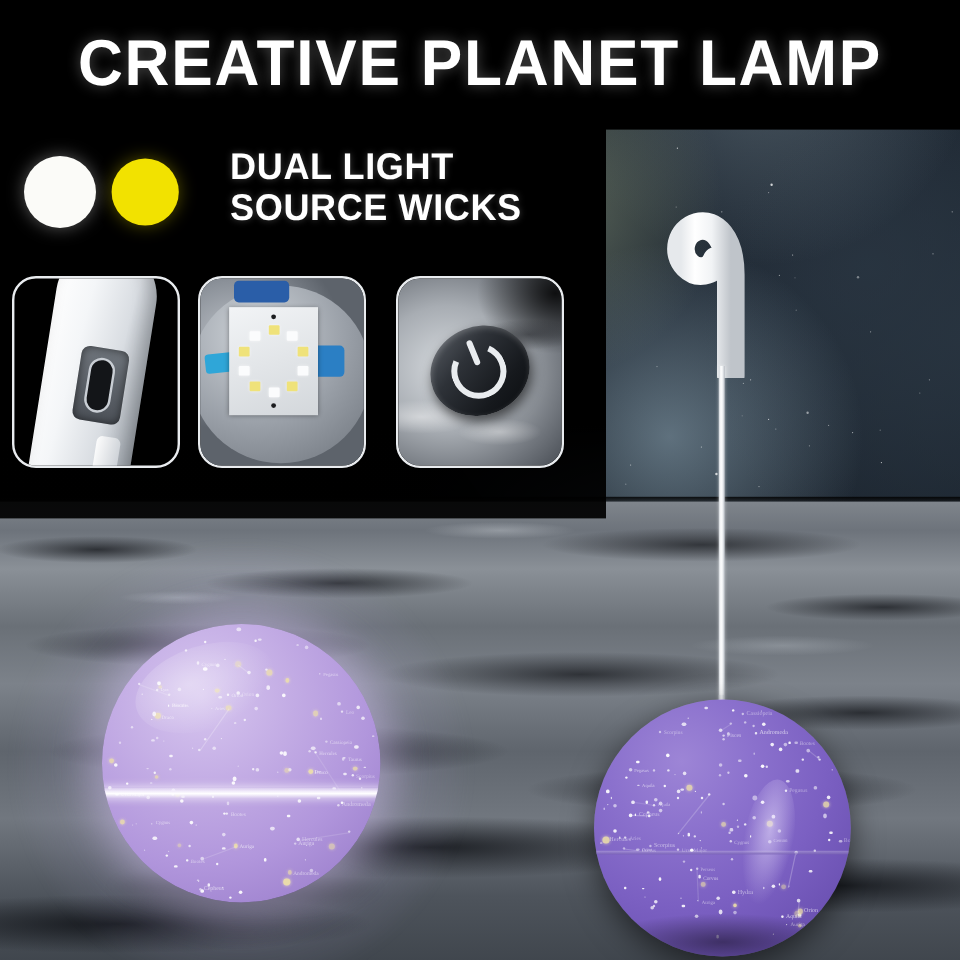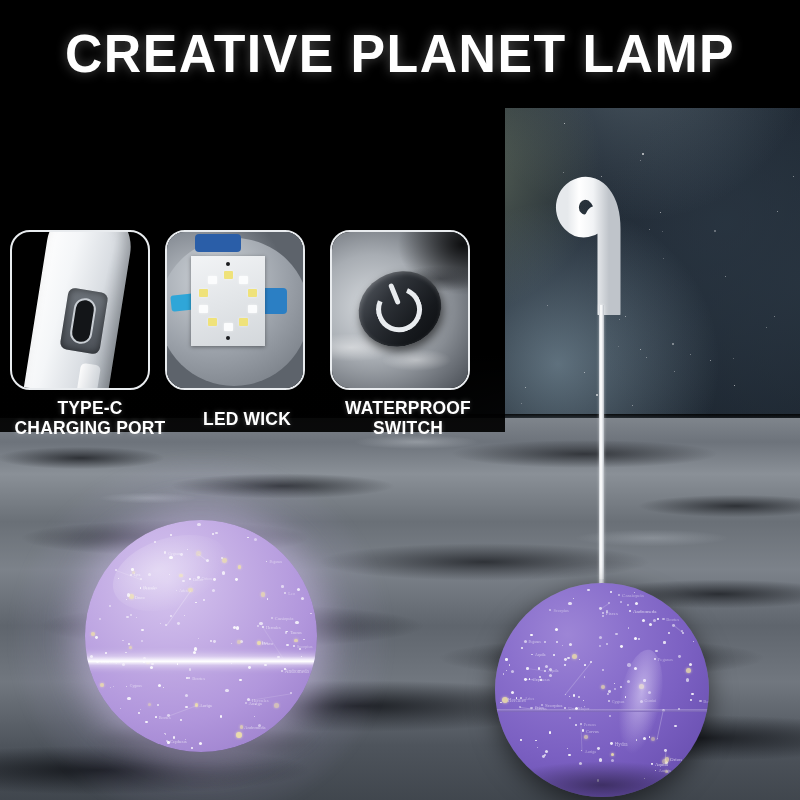--- a/index.html
+++ b/index.html
@@ -413,20 +413,28 @@
       <i style="left: 612px; top: 259px; width: 1px; height: 1px; opacity: 0.38;"></i>
       <i style="left: 632px; top: 405px; width: 1px; height: 1px; opacity: 0.54;"></i>
     </div>
   <div class="moon-horizon"></div>
   <div class="moon-ground"></div>
   <div class="top-scrim"></div>
   <div class="top-scrim-right"></div>
 
   <div class="headline">CREATIVE PLANET LAMP</div>
 
+  <div class="badge">
+    <div class="wick-dot white"></div>
+    <div class="wick-dot yellow"></div>
+    <div class="badge-text">
+      <span>DUAL LIGHT</span>
+      <span>SOURCE WICKS</span>
+    </div>
+  </div>
 
   <div class="thumbs">
 
     <div class="thumb t1">
       <div class="thumb-inner">
         <div class="tc-body"></div>
         <div class="tc-recess"></div>
         <div class="tc-port"></div>
         <div class="tc-cable"></div>
       </div>
@@ -460,33 +468,20 @@
       <div class="thumb-inner">
         <div class="ws-bg"></div>
         <div class="ws-btn">
           <div class="ws-glyph"></div>
         </div>
       </div>
     </div>
 
   </div>
 
-  <div class="captions">
-    <div class="caption c1">
-      <span>TYPE-C</span>
-      <span>CHARGING PORT</span>
-    </div>
-    <div class="caption c2">
-      <span>LED WICK</span>
-    </div>
-    <div class="caption c3">
-      <span>WATERPROOF</span>
-      <span>SWITCH</span>
-    </div>
-  </div>
 
   <div class="lamp-left">
     <div class="glow"></div>
     <div class="shadow"></div>
     <div class="ball">
       <div class="consmap" id="cons-left">
           <div class="st" style="width: 2px; height: 2px; left: 159.6px; top: 182px; opacity: 0.49;"></div>
           <div class="stg" style="width: 5.1px; height: 5.1px; left: 189.1px; top: 183.3px; opacity: 0.59;"></div>
           <div class="st" style="width: 2.6px; height: 2.6px; left: 68.7px; top: 20.8px; opacity: 0.72;"></div>
           <div class="st" style="width: 2.8px; height: 2.8px; left: 42.5px; top: 122.6px; opacity: 0.82;"></div>

